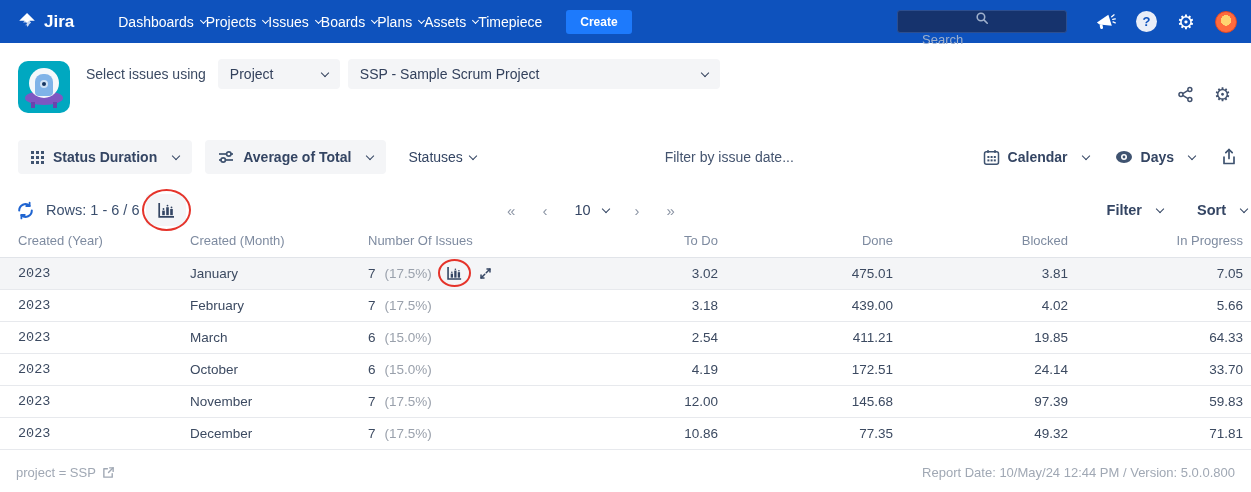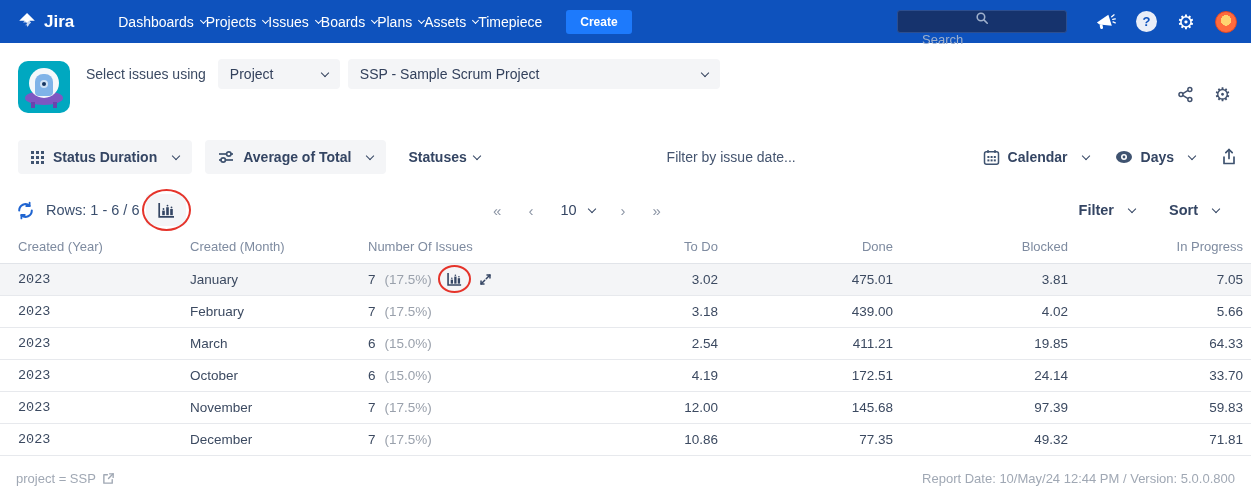--- a/index.html
+++ b/index.html
@@ -38,42 +38,42 @@
   .dd { display:flex; align-items:center; justify-content:space-between; background:#F4F5F7; border-radius:4px; height:30px; padding:0 12px; font-size:14px; color:#33415C; cursor:pointer; }
   .dd-mode { width:122px; }
   .dd-project { width:372px; }
   .hdr-actions { margin-left:auto; display:flex; align-items:center; gap:20px; margin-top:26px; padding-right:6px; color:#42526E; }
   .gear-navy { color:#42526E; font-size:19px; line-height:1; }
 
   
   .toolbar { display:flex; align-items:center; padding:0 14px 0 18px; height:36px; margin-top:4px; }
   .tb-btn { display:flex; align-items:center; gap:9px; background:#F4F5F7; border:none; border-radius:4px; height:34px; padding:0 13px; font-size:14px; font-weight:600; color:#344563; cursor:pointer; font-family:inherit; }
   .tb-btn + .tb-btn { margin-left:13px; }
-  .tb-plain { display:flex; align-items:center; background:transparent; border:none; font-size:14px; font-weight:700; color:#344563; margin-left:22px; cursor:pointer; font-family:inherit; }
+  .tb-plain { display:flex; align-items:center; background:transparent; border:none; font-size:14px; font-weight:400; color:#344563; margin-left:22px; cursor:pointer; font-family:inherit; }
   .tb-center { flex:1; text-align:center; font-size:14px; color:#44546F; }
   .tb-right { display:flex; align-items:center; gap:26px; }
   .tb-item { display:flex; align-items:center; gap:8px; font-size:14px; font-weight:600; color:#344563; cursor:pointer; }
 
   
-  .rowsbar { display:flex; align-items:center; padding:0 28px 0 16px; height:38px; margin-top:16px; }
+  .rowsbar { display:flex; align-items:center; padding:0 0 0 16px; height:38px; margin-top:16px; }
   .rb-left { display:flex; align-items:center; gap:11px; }
   .rows-label { font-size:14.5px; color:#3B4F6E; }
   .icon-btn { position:relative; display:flex; align-items:center; justify-content:center; width:40px; height:32px; background:#F4F5F7; border:none; border-radius:4px; cursor:pointer; margin-left:-4px; }
   .annot { position:absolute; border:2.6px solid #E5332A; border-radius:50%; pointer-events:none; }
   .annot-1 { left:-4px; top:-5px; right:-5px; bottom:-5px; }
   .annot-2 { left:-8px; top:-7px; right:-8px; bottom:-6px; }
   .rb-center { flex:1; display:flex; align-items:center; justify-content:center; gap:26px; transform:translateX(-55px); }
   .pg-arrow { font-size:15px; color:#8C95A5; cursor:pointer; letter-spacing:1px; }
   .pg-size { display:flex; align-items:center; font-size:14.5px; color:#344563; cursor:pointer; }
   .pg-size .chev { margin-left:12px; }
   .rb-right { display:flex; align-items:center; gap:34px; padding-right:4px; }
   .rb-right .tb-item { font-weight:600; font-size:14.5px; }
 
   
-  table { width:1251px; border-collapse:collapse; table-layout:fixed; margin-top:10px; }
+  table { width:1251px; border-collapse:collapse; table-layout:fixed; margin-top:4px; }
   col.c1{width:190px} col.c2{width:178px} col.c3{width:175px} col.c4{width:175px} col.c5{width:175px} col.c6{width:175px} col.c7{width:183px}
   th { font-size:13px; font-weight:400; color:#7E8BA0; text-align:left; padding:0 0 9px 0; border-bottom:1px solid #E1E4E9; }
   th:first-child { padding-left:18px; }
   th.num, td.num { text-align:right; }
   th:last-child, td:last-child { padding-right:8px; }
   td { height:32px; font-size:13.5px; color:#3C4A61; border-bottom:1px solid #E7E9ED; }
   td:first-child { padding-left:18px;font-family:Liberation Mono, monospace; }
   tr.hl td { background:#F4F5F7; }
   .issues-cell { display:flex; align-items:center; }
   .pct { color:#9AA1AC; margin-left:9px; }

